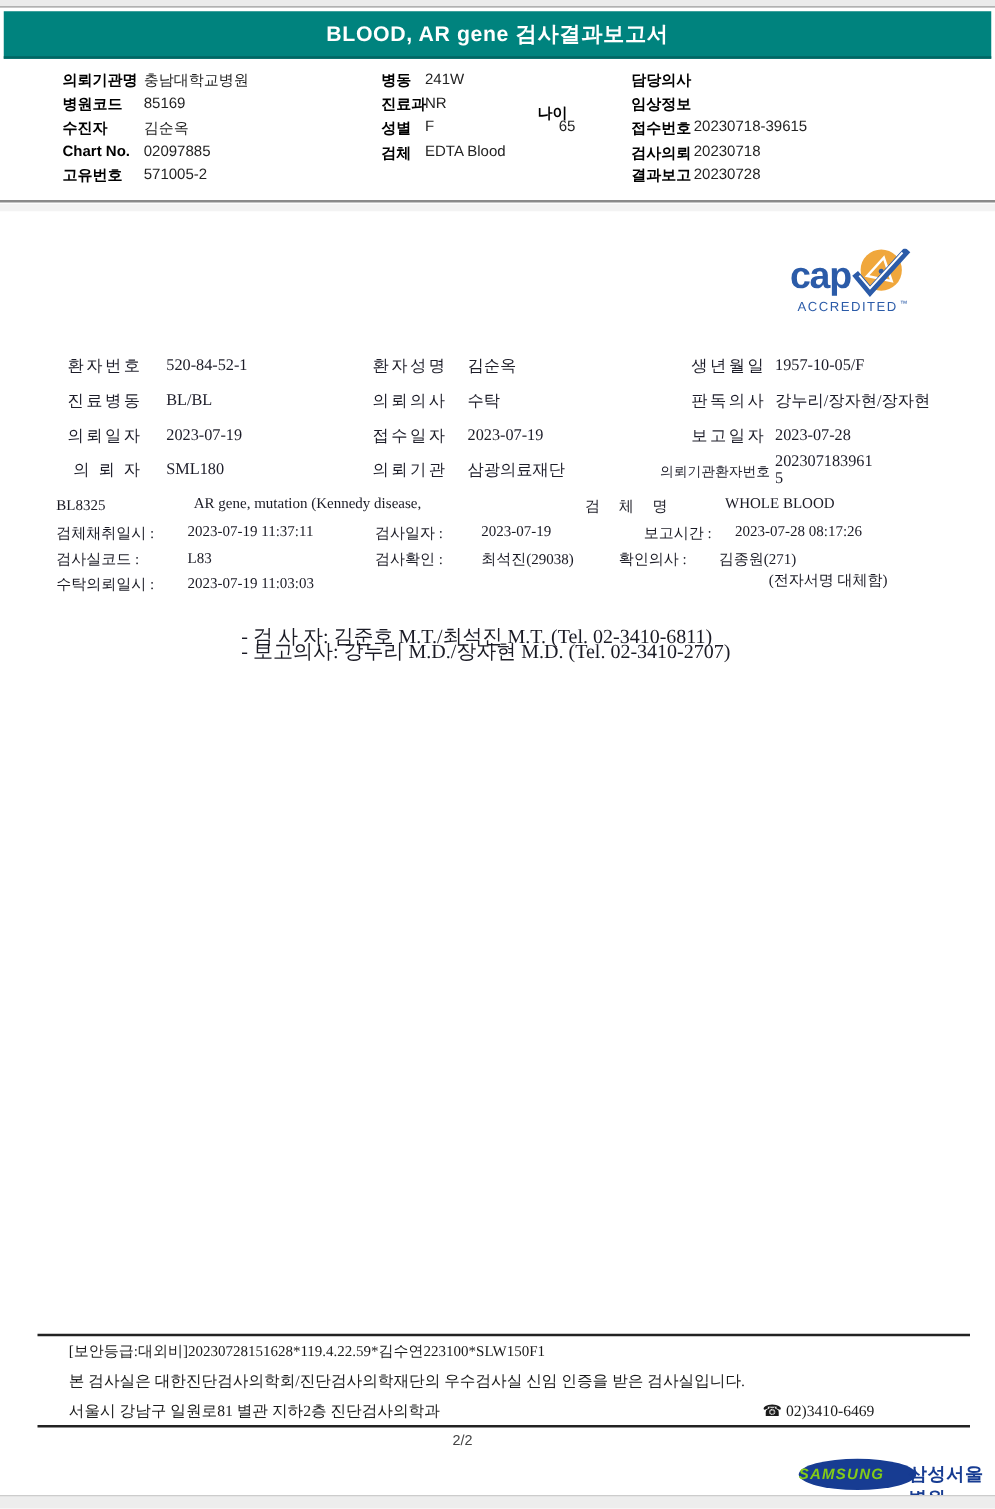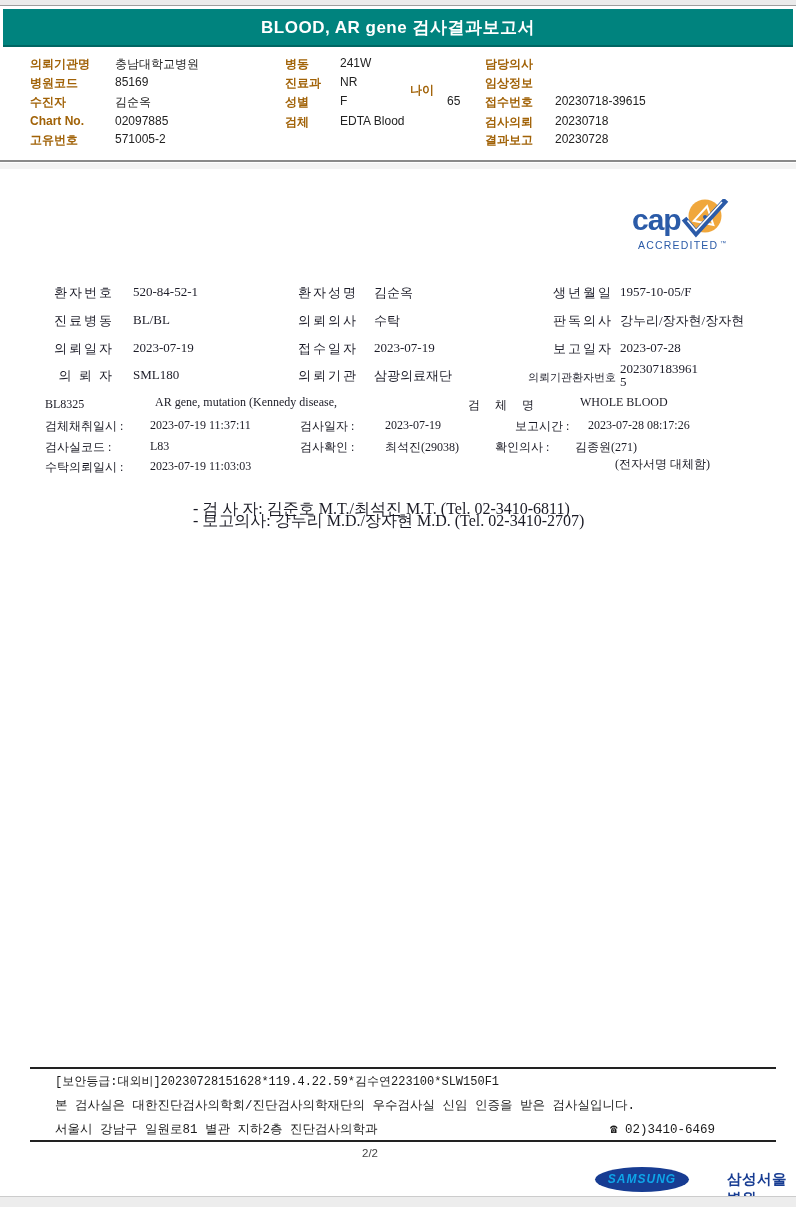--- a/index.html
+++ b/index.html
@@ -15,21 +15,21 @@
   .bottom-strip { left:0; top:1196px; width:796px; height:11px; background:#ededed; border-top:1px solid #cccccc; }
 
   
   .title-bar {
     left:3px; top:9px; width:790px; height:38px; background:#00837E;
     border-bottom:2px solid #006663; color:#ffffff; text-align:center;
     font-size:17px; font-weight:bold; line-height:37px; letter-spacing:0.5px;
   }
 
   
-  .hlabel { position:absolute; font-size:12px; font-weight:bold; color:#a16207; white-space:nowrap; }
+  .hlabel { position:absolute; font-size:12px; font-weight:bold; color:#000000; white-space:nowrap;margin-left:20px; }
   .hvalue { position:absolute; font-size:12px; color:#222; white-space:nowrap; }
 
   
   .divider-dark { left:0; top:160px; width:796px; height:2px; background:#8a8a8a; }
   .divider-light { left:0; top:163px; width:796px; height:6px; background:#f3f3f3; }
 
   
   .report-title {
     left:0; top:192px; width:796px; text-align:center;
     font-family:"Liberation Serif", serif; font-size:21px; color:#2626cc;
@@ -46,29 +46,29 @@
 
   
   .tl, .tv { position:absolute; font-family:"Liberation Serif", serif; font-size:12px; color:#1a1a24; white-space:nowrap; }
 
   
   .exline { position:absolute; font-family:"Liberation Serif", serif; font-size:16px; color:#1a1a24; white-space:nowrap; }
 
   
   .footer-box { left:30px; top:1067px; width:746px; height:75px;
                 border-top:2px solid #222; border-bottom:2px solid #222; }
-  .fline { position:absolute; font-family:Liberation Mono, monospace; font-size:12.5px; color:#1a1a1a; white-space:nowrap; }
+  .fline { position:absolute; font-family:Liberation Serif, serif; font-size:12.5px; color:#1a1a1a; white-space:nowrap; }
 
   .page-num { left:0; top:1147px; width:740px; text-align:center; font-size:11.5px; color:#444;
               font-family:"Liberation Sans", sans-serif; }
 
   
   .samsung-oval {
-    left:595px; top:1167px; width:94px; height:25px; background:#173c92;
-    border-radius:50%; color:#0ea5e9; text-align:center; line-height:25px;
+    left:639px; top:1167px; width:94px; height:25px; background:#173c92;
+    border-radius:50%; color:#84cc16; text-align:left; line-height:25px;
     font-size:12px; font-weight:bold; font-style:italic; letter-spacing:1px;
   }
   .hospital-name { left:727px; top:1170px; font-size:14.5px; font-weight:bold; color:#173c92; letter-spacing:0.5px; }
 </style>
 </head>
 <body>
 
 <div class="page">
 
   <div class="abs top-strip"></div>

